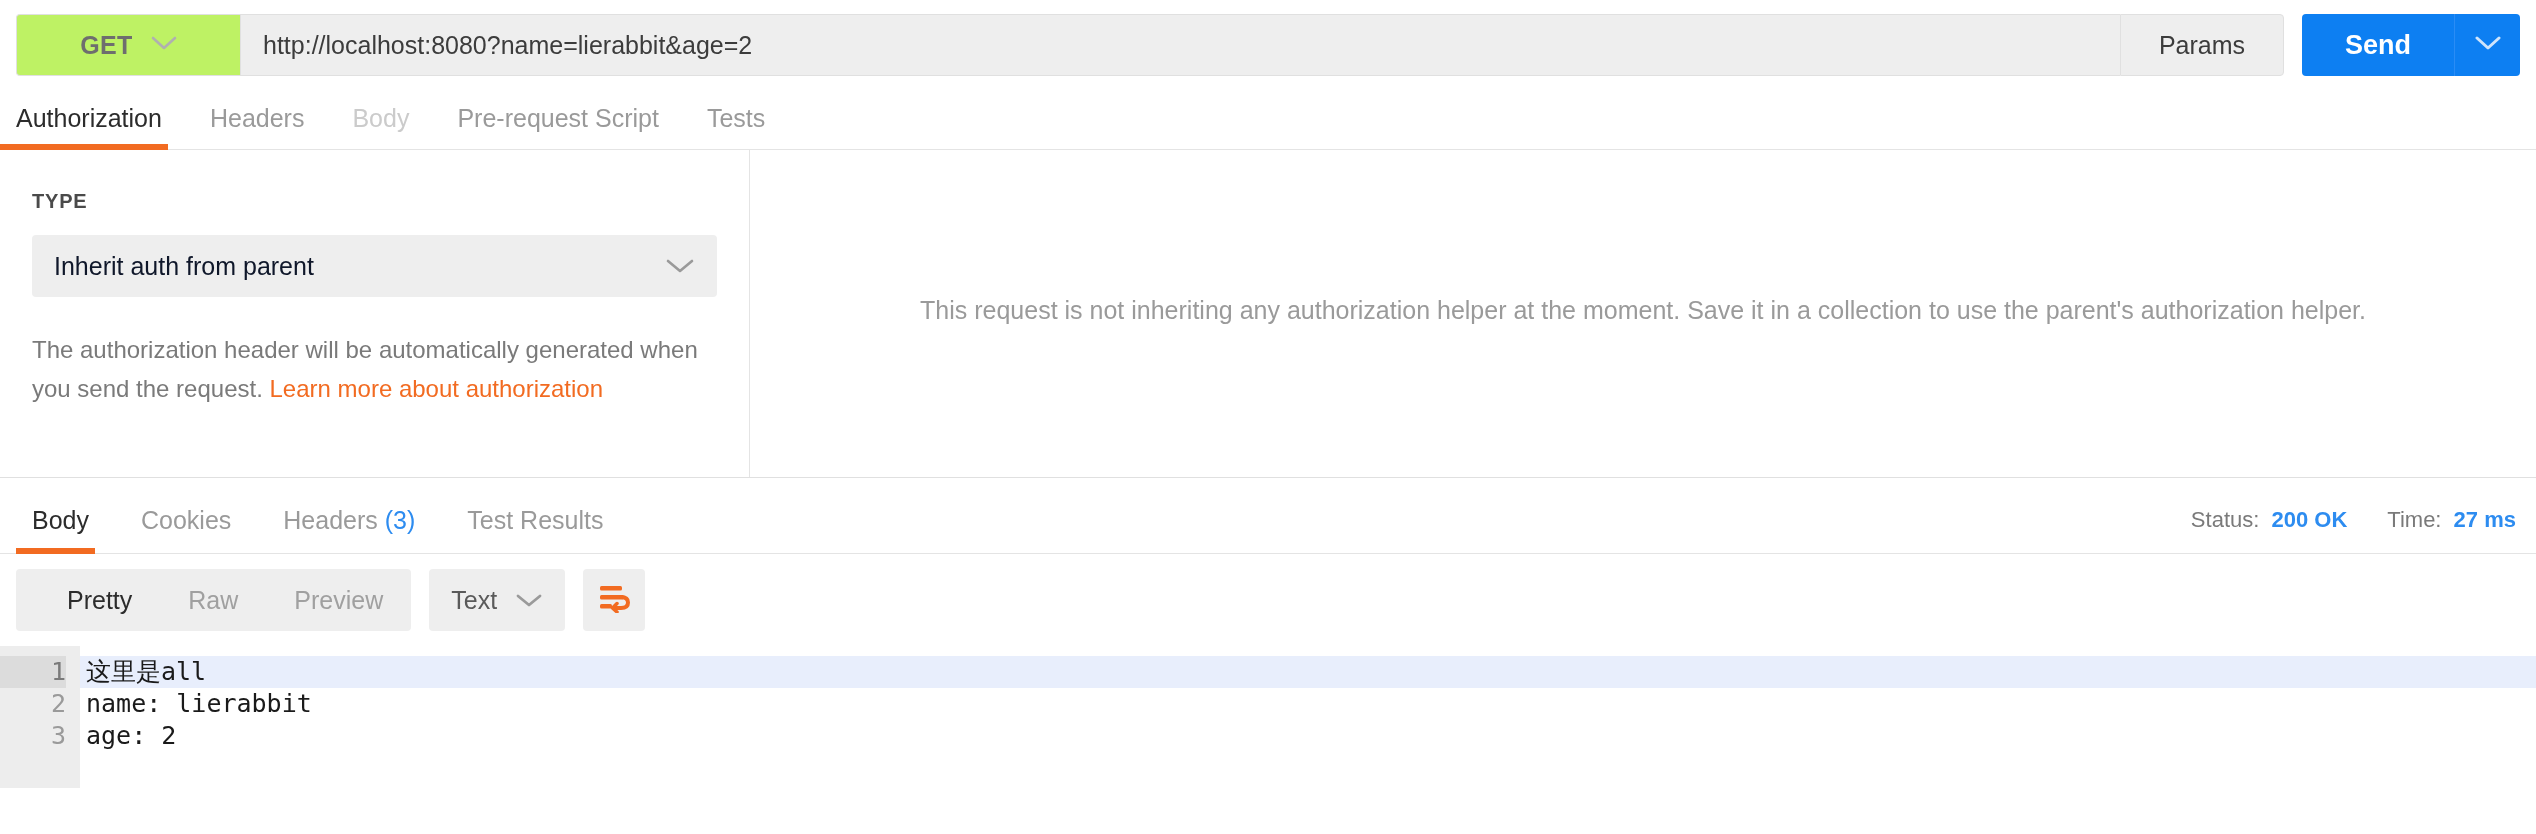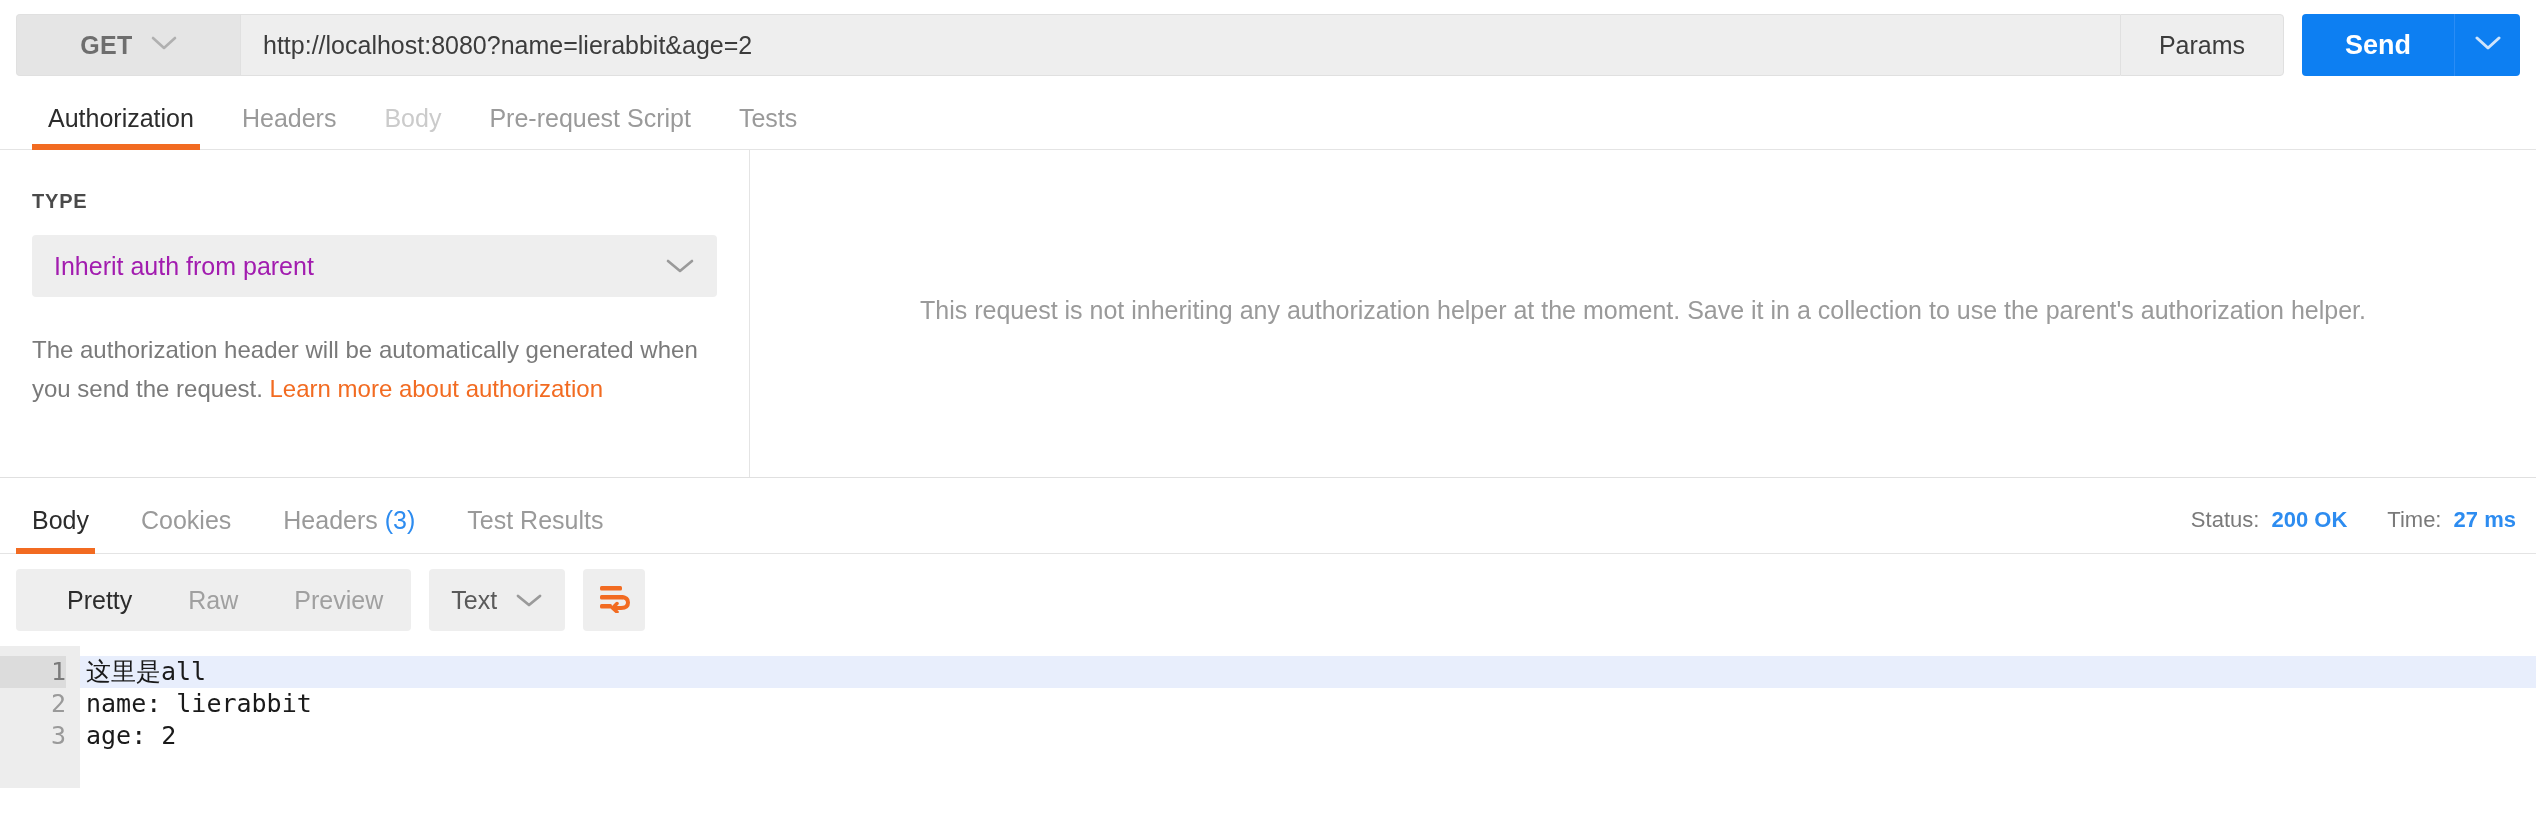--- a/index.html
+++ b/index.html
@@ -20,21 +20,21 @@
     padding: 14px 16px 12px 16px;
     background: #ffffff;
   }
 
   .method-select {
     width: 224px;
     display: flex;
     align-items: center;
     justify-content: center;
     gap: 18px;
-    background: #e5e5e5;
+    background: #bef264;
     border: 1px solid #e0e0e0;
     border-right: none;
     border-radius: 4px 0 0 4px;
     cursor: pointer;
   }
   .method-label {
     font-size: 25px;
     font-weight: 600;
     color: #6e6e6e;
     letter-spacing: 0.3px;
@@ -95,21 +95,21 @@
     cursor: pointer;
   }
 
   .chev { display: inline-block; }
 
   
   .req-tabs {
     display: flex;
     align-items: flex-end;
     height: 62px;
-    padding: 0 32px;
+    padding: 0 0;
     background: #ffffff;
     border-bottom: 1px solid #e4e4e4;
   }
   .req-tab {
     position: relative;
     padding: 0 24px 16px 24px;
     font-size: 25px;
     color: #9a9a9a;
     cursor: pointer;
     white-space: nowrap;
@@ -146,21 +146,21 @@
   }
   .auth-type-select {
     display: flex;
     align-items: center;
     justify-content: space-between;
     height: 62px;
     padding: 0 22px;
     background: #eeeeee;
     border-radius: 4px;
     font-size: 25px;
-    color: #a21caf;
+    color: #0f172a;
     cursor: pointer;
   }
   .auth-help {
     margin-top: 34px;
     font-size: 24px;
     line-height: 1.62;
     color: #7a7a7a;
     max-width: 690px;
   }
   .auth-link {

